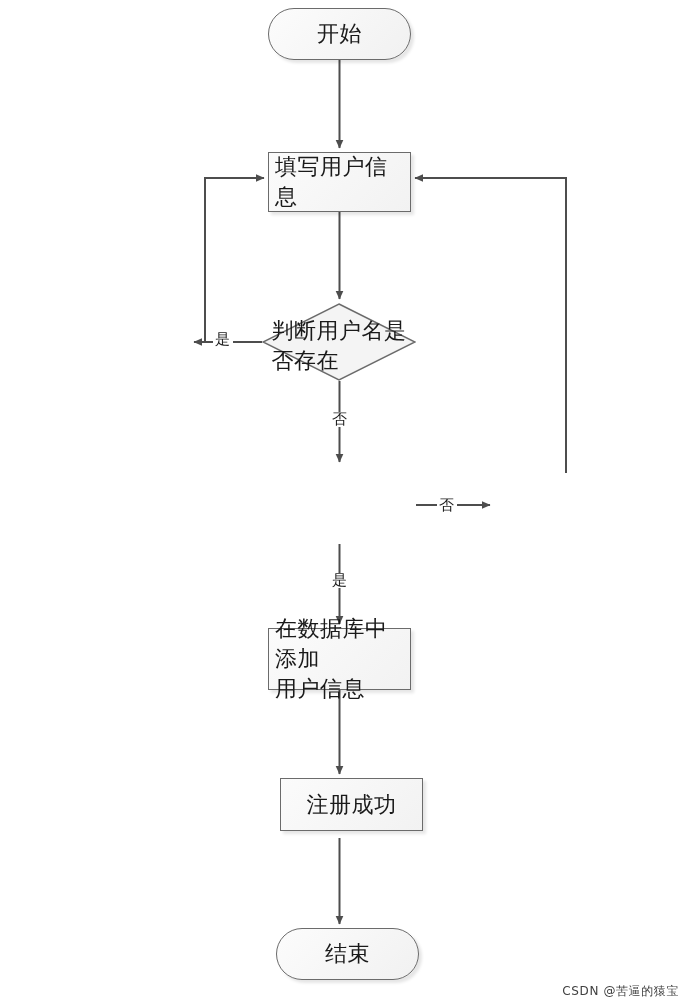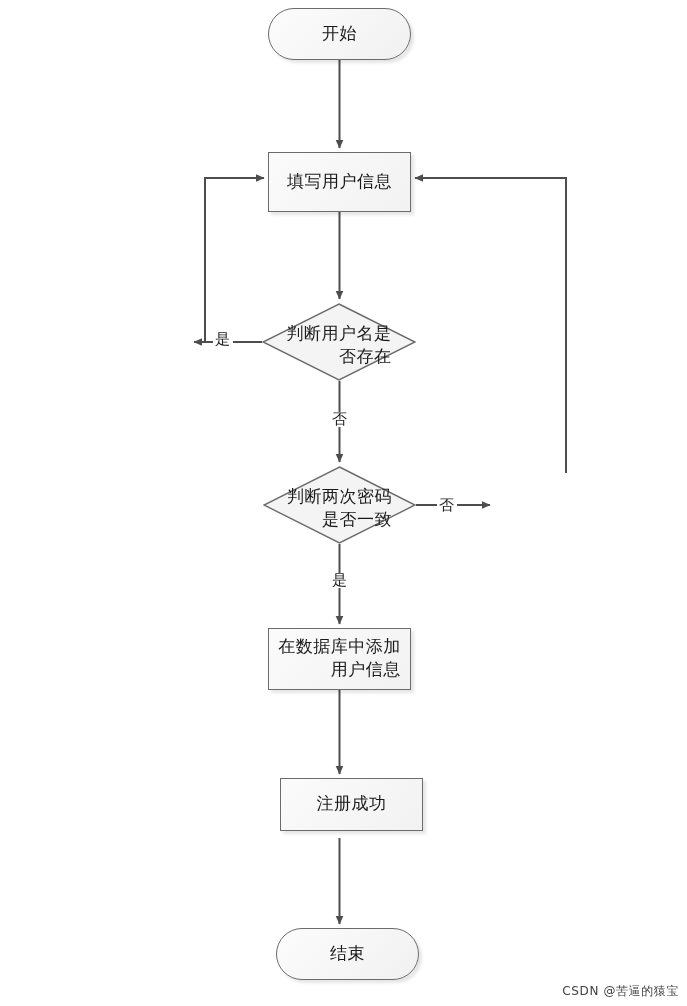--- a/index.html
+++ b/index.html
@@ -25,23 +25,23 @@
     width: 687px;
     height: 1006px;
     pointer-events: none;
   }
   .node {
     position: absolute;
     box-sizing: border-box;
     display: flex;
     align-items: center;
     justify-content: center;
-    text-align: right;
+    text-align: left;
     color: #1a1a1a;
-    font-size: 17px;
+    font-size: 22px;
     line-height: 1.35;
     letter-spacing: 0.5px;
   }
   .node-box {
     background: linear-gradient(135deg, #fbfbfb 0%, #f2f2f2 100%);
     border: 1.4px solid #6b6b6b;
     box-shadow: 3px 3px 3px rgba(0,0,0,0.10);
   }
   .node-terminal {
     background: linear-gradient(135deg, #fcfcfc 0%, #f1f1f1 100%);
@@ -133,27 +133,20 @@
 
   <div class="node node-diamond" style="left:262px; top:303px; width:154px; height:78px;">
     <svg class="diamond-shape" viewBox="0 0 154 78" preserveAspectRatio="none">
       <polygon points="77,1 153,39 77,77 1,39" fill="#f4f4f4" stroke="#6b6b6b" stroke-width="1.4"></polygon>
     </svg>
     <span class="node-label">判断用户名是
 否存在</span>
   </div>
 
 
-  <div class="node node-diamond" style="left:263px; top:466px; width:153px; height:78px;">
-    <svg class="diamond-shape" viewBox="0 0 153 78" preserveAspectRatio="none">
-      <polygon points="76.5,1 152,39 76.5,77 1,39" fill="#f4f4f4" stroke="#6b6b6b" stroke-width="1.4"></polygon>
-    </svg>
-    <span class="node-label">判断两次密码
-是否一致</span>
-  </div>
 
 
   <div class="node node-box" style="left:268px; top:628px; width:143px; height:62px;">
     <span class="node-label">在数据库中添加
 用户信息</span>
   </div>
 
   <div class="node node-box" style="left:280px; top:778px; width:143px; height:53px;">
     <span class="node-label">注册成功</span>
   </div>

